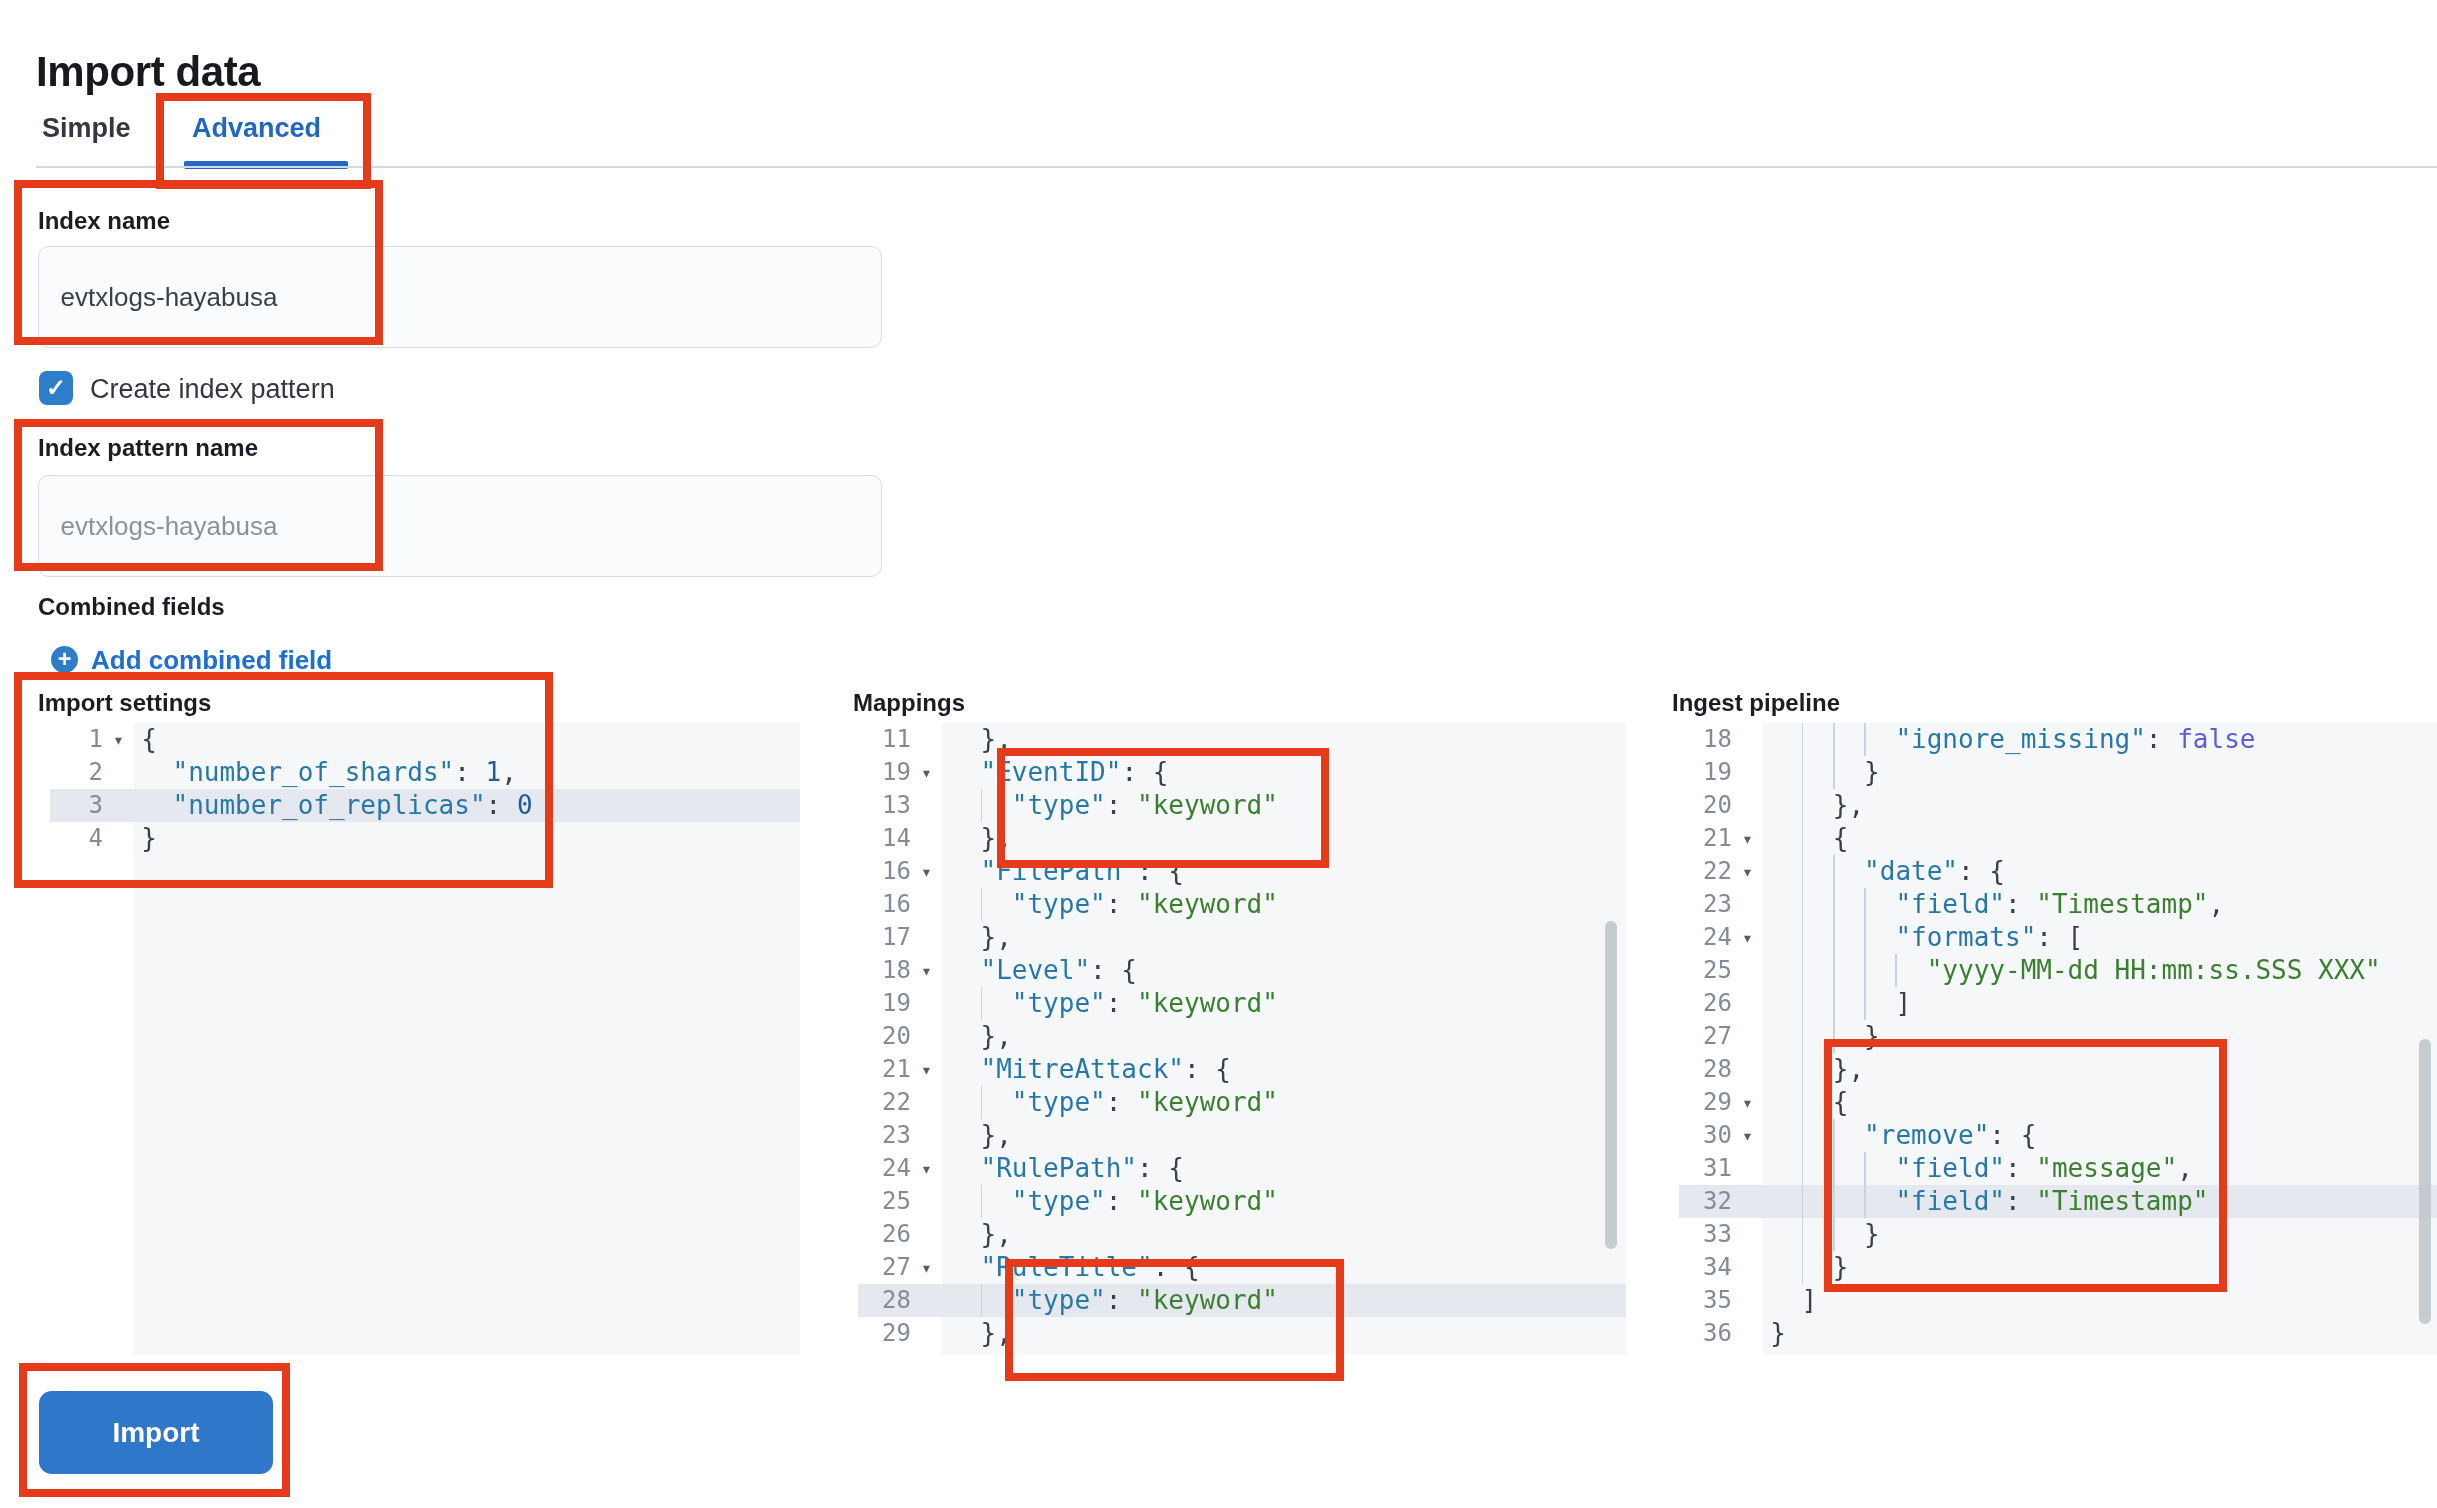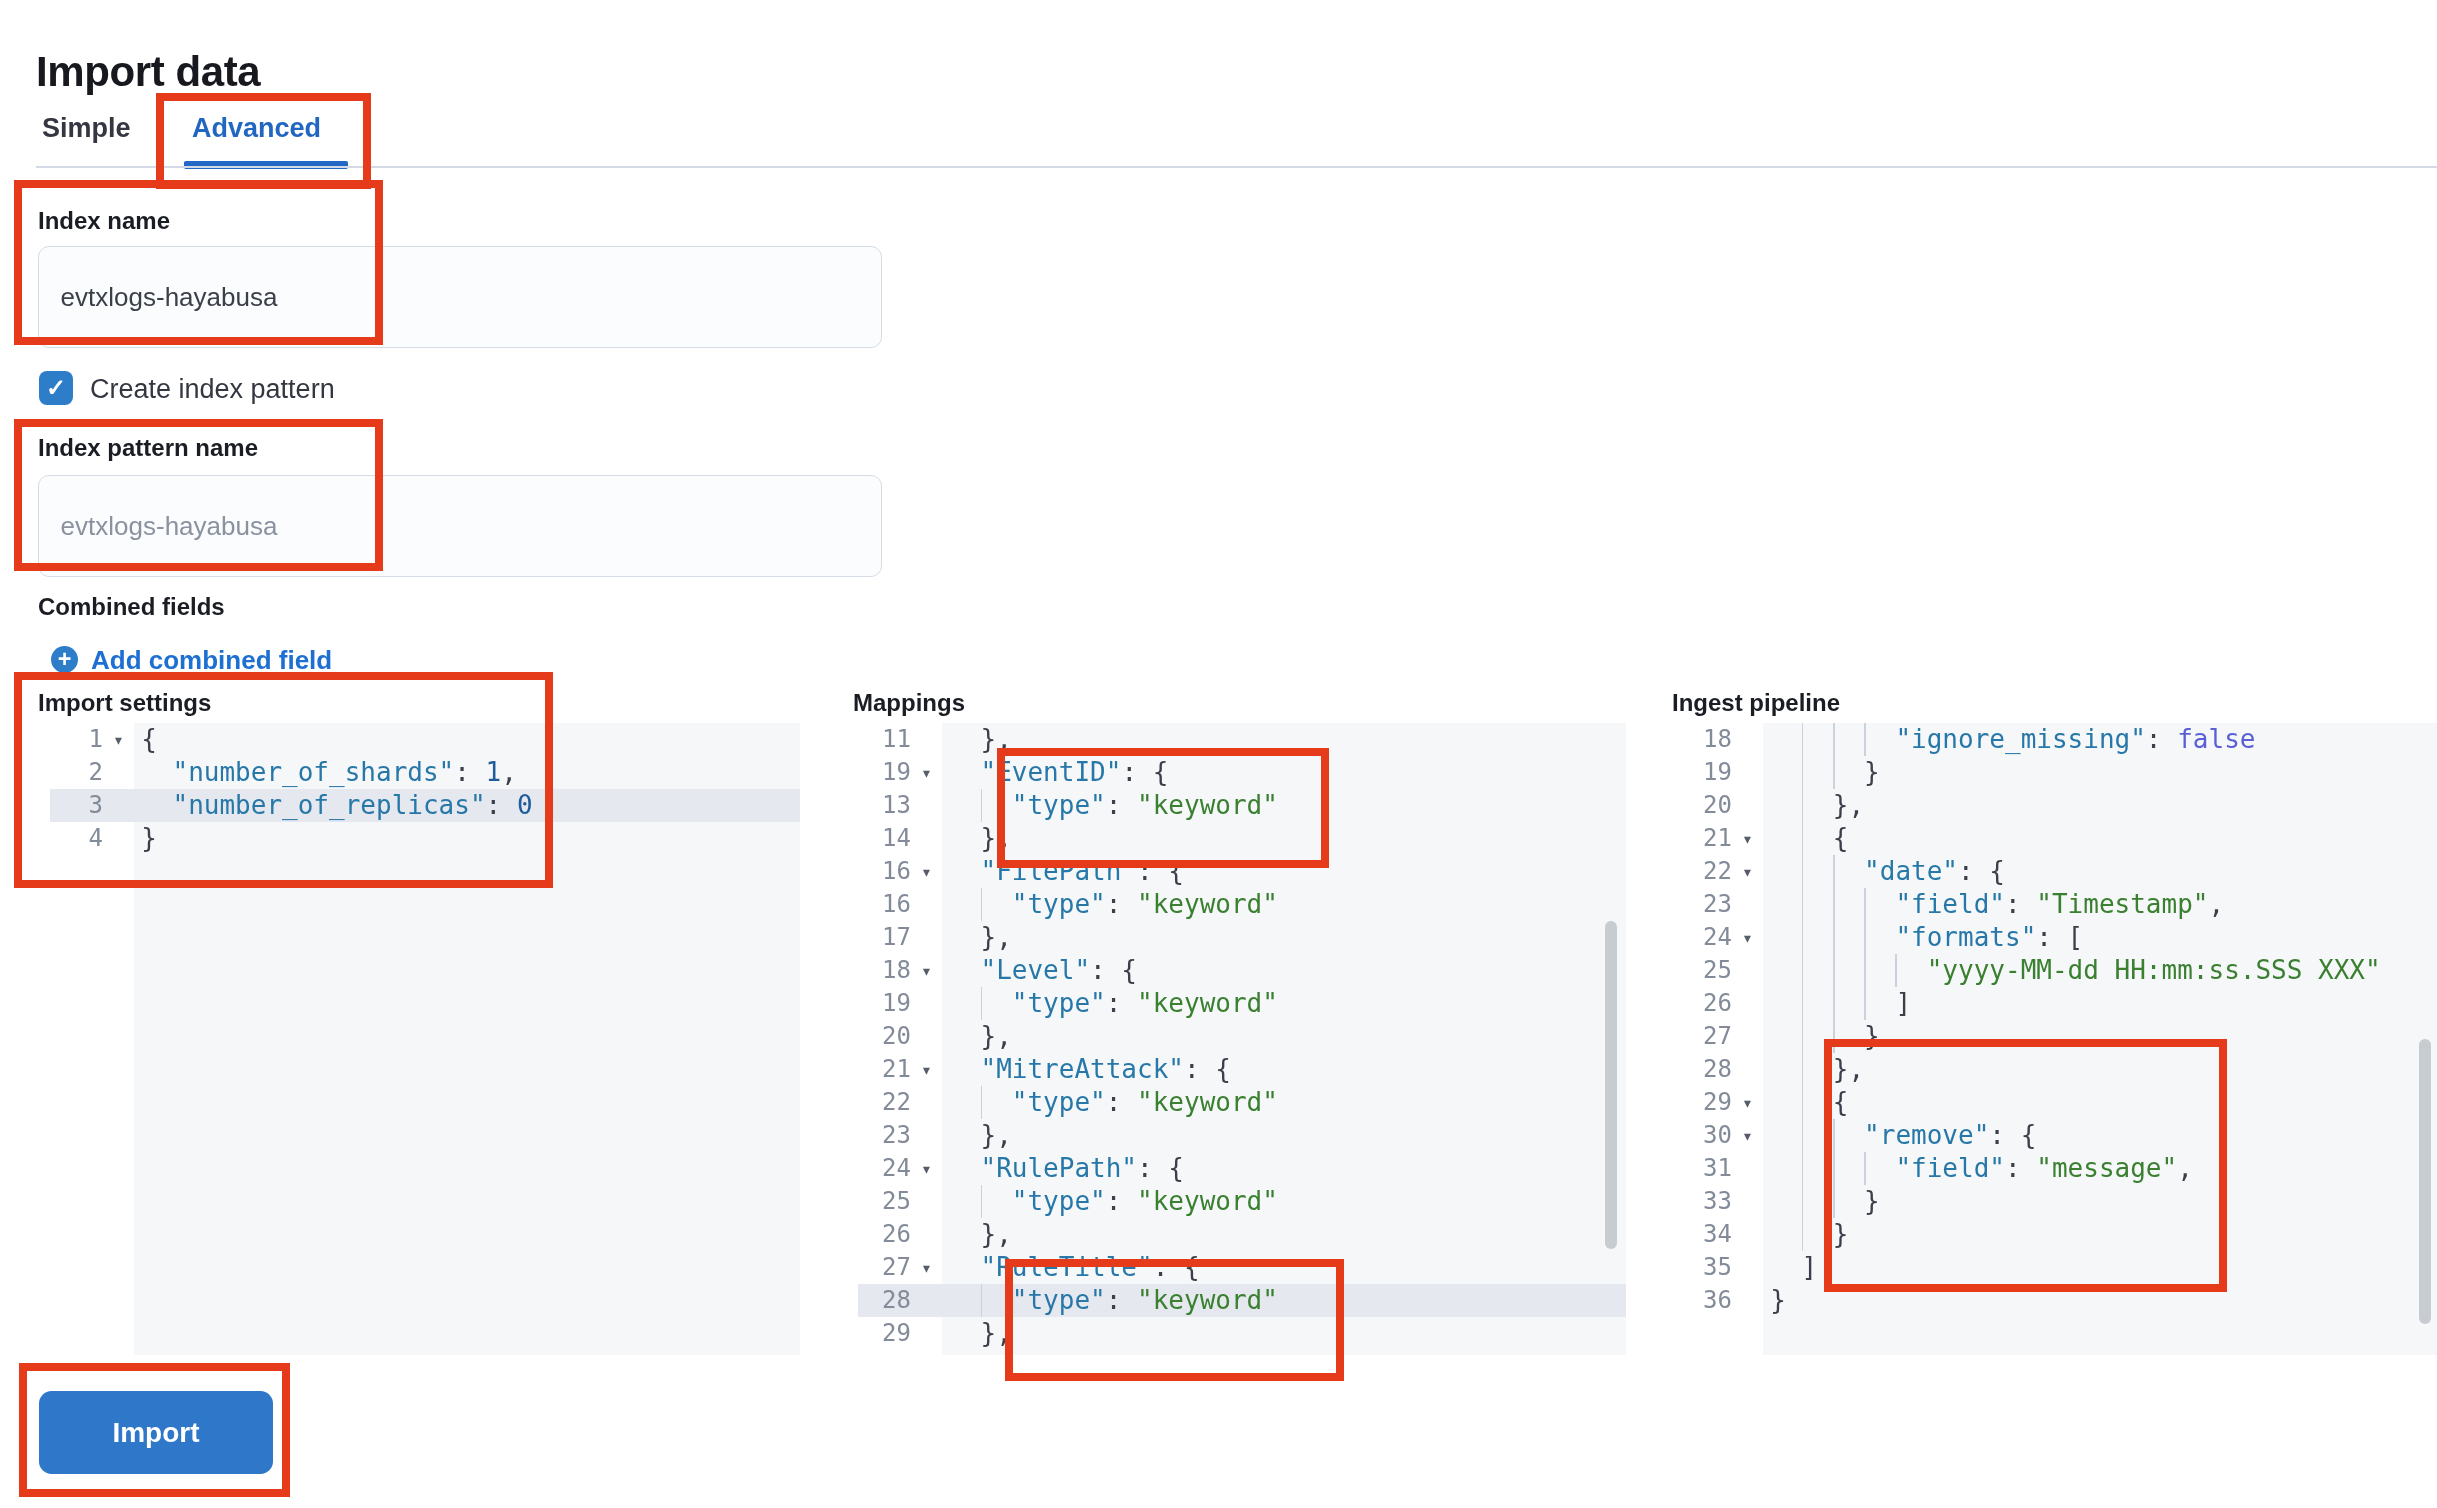--- a/index.html
+++ b/index.html
@@ -394,20 +394,27 @@
           </div>
           <div class="code"><i class="g" style="left: calc(2ch + 7.2px);"></i><i class="g" style="left: calc(4ch + 7.2px);"></i><span style="padding-left: 6ch; display: inline-block;"><span class="tk">"remove"</span><span class="tp">: {</span></span></div>
         </div>
         <div class="cl">
           <div class="gut">
             <span>31</span>
             <span class="fold"></span>
           </div>
           <div class="code"><i class="g" style="left: calc(2ch + 7.2px);"></i><i class="g" style="left: calc(4ch + 7.2px);"></i><i class="g" style="left: calc(6ch + 7.2px);"></i><span style="padding-left: 8ch; display: inline-block;"><span class="tk">"field"</span><span class="tp">: </span><span class="ts">"message"</span><span class="tp">,</span></span></div>
         </div>
+        <div class="cl hl">
+          <div class="gut">
+            <span>32</span>
+            <span class="fold"></span>
+          </div>
+          <div class="code"><i class="g" style="left: calc(2ch + 7.2px);"></i><i class="g" style="left: calc(4ch + 7.2px);"></i><i class="g" style="left: calc(6ch + 7.2px);"></i><span style="padding-left: 8ch; display: inline-block;"><span class="tk">"field"</span><span class="tp">: </span><span class="ts">"Timestamp"</span></span></div>
+        </div>
         <div class="cl">
           <div class="gut">
             <span>33</span>
             <span class="fold"></span>
           </div>
           <div class="code"><i class="g" style="left: calc(2ch + 7.2px);"></i><i class="g" style="left: calc(4ch + 7.2px);"></i><span style="padding-left: 6ch; display: inline-block;"><span class="tp">}</span></span></div>
         </div>
         <div class="cl">
           <div class="gut">
             <span>34</span>

